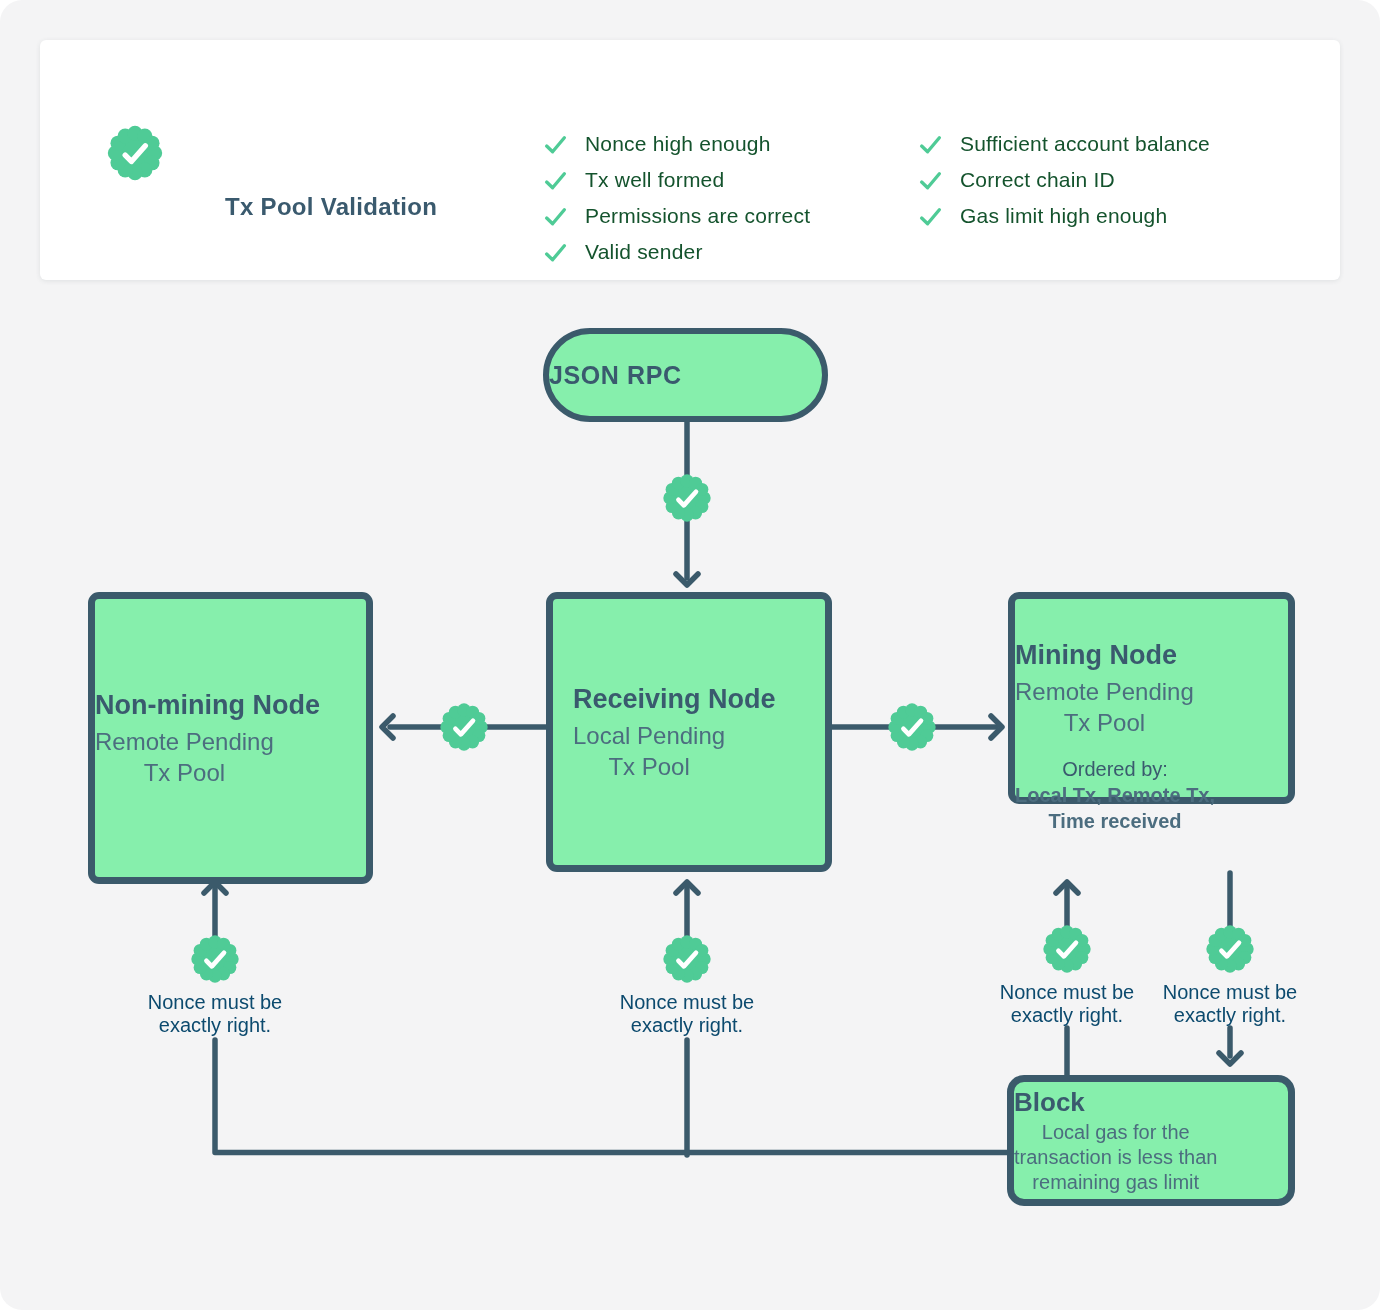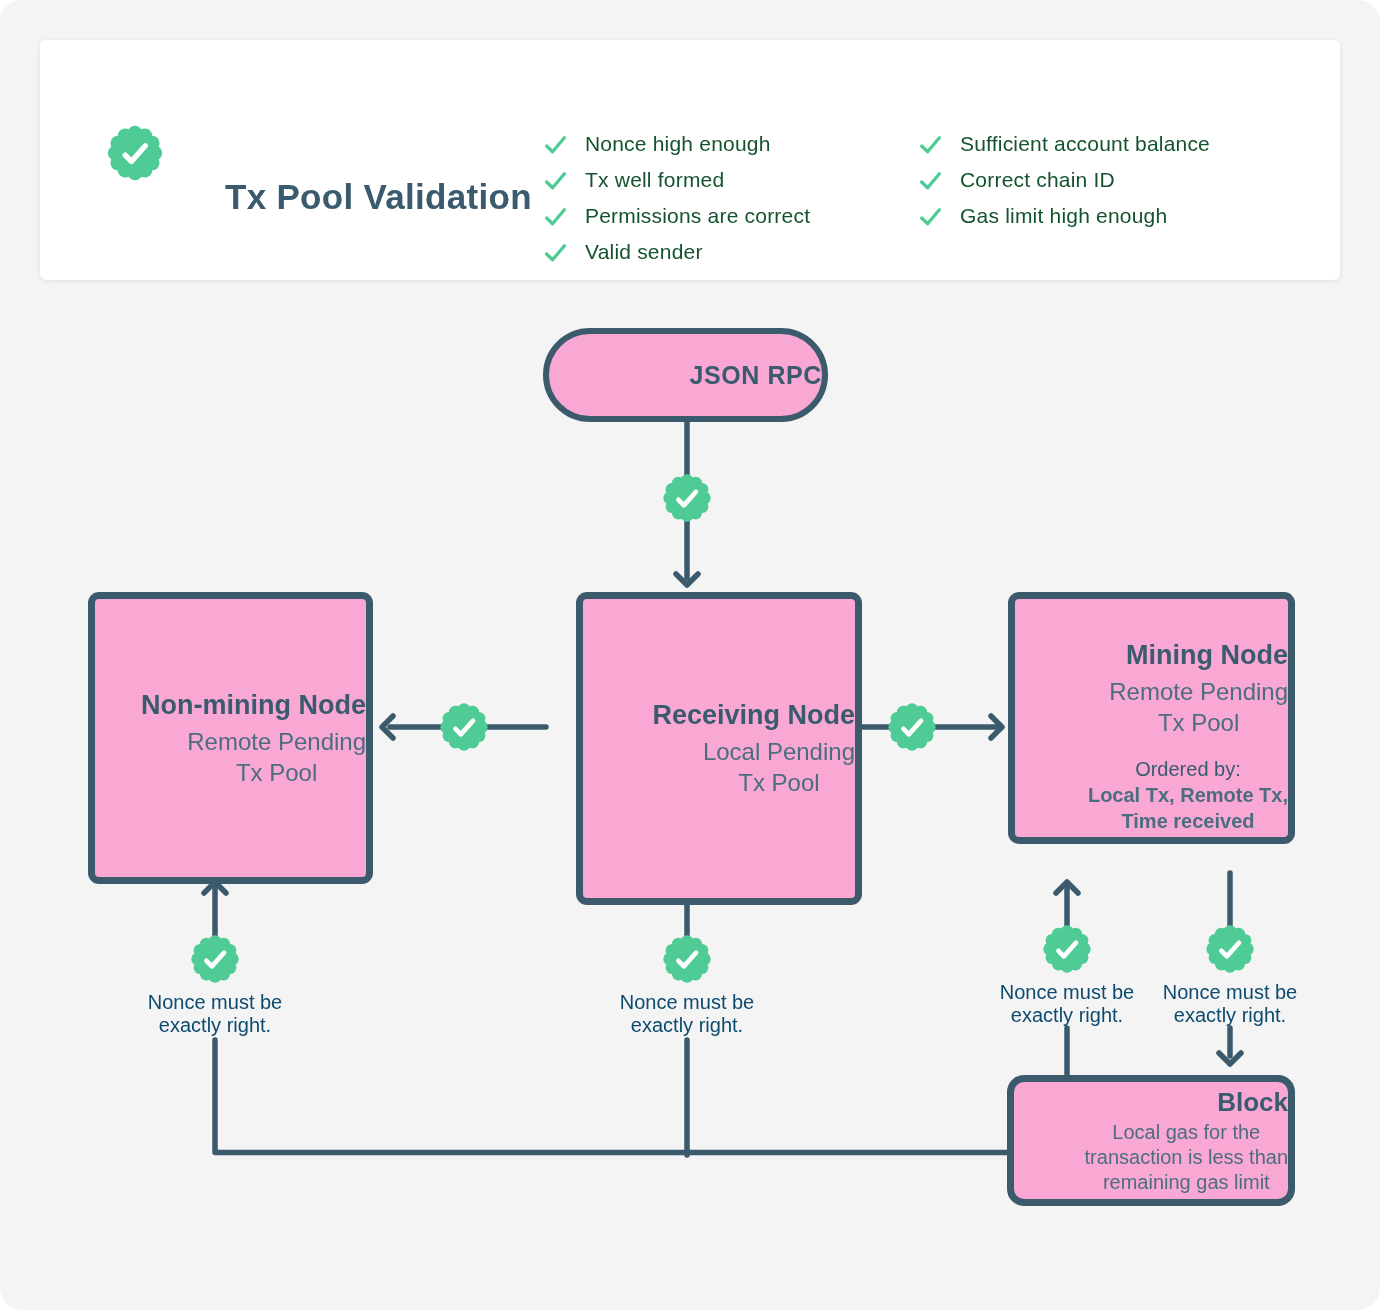--- a/index.html
+++ b/index.html
@@ -12,49 +12,49 @@
   .abs { position:absolute; }
 
   
   .card {
     left:40px; top:40px; width:1300px; height:240px;
     background:#FFFFFF; border-radius:6px;
     box-shadow:0 1px 5px rgba(40,60,70,.10);
     z-index:2;
   }
   .card-title {
-    left:185px; top:137px; font-size:35px; font-weight:bold;
+    left:185px; top:153px; font-size:24px; font-weight:bold;
     color:#3A5A6E; letter-spacing:.3px; z-index:3;
   }
   .checklist { list-style:none; margin:0; padding:0; z-index:3; }
   .checklist li {
     display:flex; align-items:center; gap:17px; height:36px;
     font-size:21px; color:#14532d; letter-spacing:.2px;
   }
   .checklist.col1 { left:503px; top:86px; }
   .checklist.col2 { left:878px; top:86px; }
   .check-glyph { flex:0 0 auto; display:block; }
 
   
   .node {
-    box-sizing:border-box; background:#f9a8d4;
+    box-sizing:border-box; background:#86efac;
     border:7px solid #3B5A6B; border-radius:11px;
-    display:flex; flex-direction:column; align-items:flex-end; justify-content:center;
+    display:flex; flex-direction:column; align-items:flex-start; justify-content:center;
     text-align:center; z-index:2;
   }
   .node-title { font-size:27px; font-weight:bold; color:#3A5A6E; line-height:32px; }
   .node-sub { font-size:24px; color:#4C6D7F; line-height:31px; margin-top:5px; }
   .pill {
     left:543px; top:328px; width:285px; height:94px;
     border-width:6px; border-radius:48px;
   }
   .pill .node-title { font-size:25px; letter-spacing:.6px; }
   .node-nonmining { left:88px;  top:592px; width:285px; height:292px; }
-  .node-receiving { left:576px; top:592px; width:286px; height:313px; }
-  .node-mining    { left:1008px; top:592px; width:287px; height:252px; justify-content:flex-start; padding-top:40px; }
+  .node-receiving { left:546px; top:592px; width:286px; height:280px;padding-left:20px; }
+  .node-mining    { left:1008px; top:592px; width:287px; height:212px; justify-content:flex-start; padding-top:40px; }
   .ordered { margin-top:18px; }
   .ordered-label { font-size:20px; font-weight:normal; color:#3A5A6E; line-height:26px; }
   .ordered-line  { font-size:20px; color:#4C6D7F; line-height:26px;font-weight:bold; }
   .node-block {
     left:1007px; top:1075px; width:288px; height:131px; border-radius:17px;
   }
   .node-block .node-title { font-size:26px; line-height:30px; }
   .node-block .node-sub { font-size:20px; line-height:25px; margin-top:3px; }
 
   

